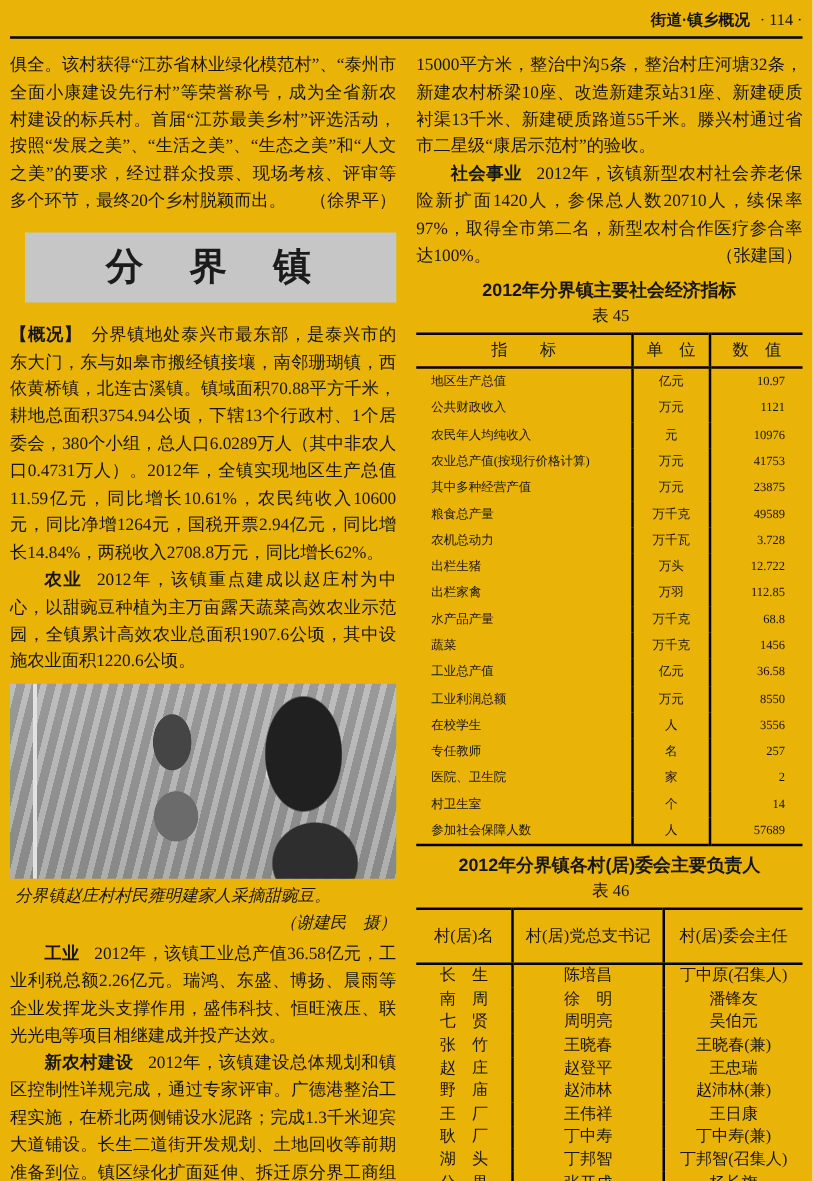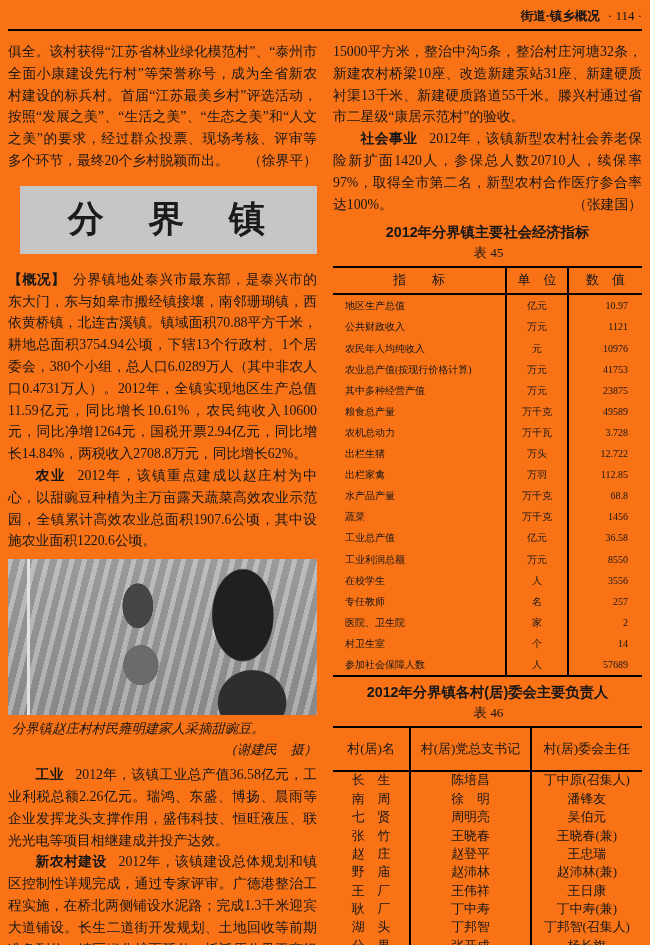--- a/index.html
+++ b/index.html
@@ -1,39 +1,39 @@
 <!DOCTYPE html>
 <html><head>
 <meta charset="utf-8">
 <style>
   html,body{margin:0;padding:0;background:#e9e9e9;}
   .page{
-    width:650px;height:945px;background:#f97316;color:#161616;
+    width:650px;height:945px;background:#eab308;color:#161616;
     font-family:"Liberation Serif","DejaVu Serif",serif;
     box-sizing:border-box;padding:8px 8px 0 8px;position:relative;overflow:hidden;
   }
   
   .runhead{display:flex;justify-content:flex-end;align-items:baseline;gap:8px;height:18px;}
   .runhead .sec{font-family:"Liberation Sans","DejaVu Sans",sans-serif;font-weight:700;font-size:12.5px;}
   .runhead .pg{font-size:13px;}
   .headrule{border-top:2.6px solid #000;margin:3px 0 10px 0;}
   
   .columns{display:flex;gap:16px;}
   .col{width:309px;flex:0 0 309px;}
   p.body{font-size:13.8px;line-height:21.8px;text-align:justify;margin:0;}
   p.indent{text-indent:2em;}
   .lead{font-weight:700;font-family:"Liberation Sans","DejaVu Sans",sans-serif;padding-right:.85em;}
   .lead-bracket{font-weight:700;font-family:"Liberation Sans","DejaVu Sans",sans-serif;padding-right:.55em;}
   .byline{float:right;}
   
   .banner{
-    background:#c6c6c6;height:68px;margin:14px 0 15px 12px;
+    background:#c6c6c6;height:56px;margin:14px 0 15px 12px;
     display:flex;align-items:center;justify-content:center;
     font-family:"Liberation Sans","DejaVu Sans",sans-serif;
-    font-size:36px;font-weight:700;letter-spacing:.12em;color:#1b1b1b;
+    font-size:30px;font-weight:700;letter-spacing:.12em;color:#1b1b1b;
   }
   
   .photo{
     height:156px;margin:7px 0 4px 0;
     background:
       radial-gradient(ellipse 52px 78px at 76% 36%, #202020 0 58%, rgba(0,0,0,0) 60%),
       radial-gradient(ellipse 20px 15px at 70% 46%, #dcdcdc 0 58%, rgba(0,0,0,0) 60%),
       radial-gradient(ellipse 58px 55px at 79% 92%, #2e2e2e 0 58%, rgba(0,0,0,0) 60%),
       radial-gradient(ellipse 26px 38px at 42% 30%, #454545 0 58%, rgba(0,0,0,0) 60%),
       radial-gradient(ellipse 30px 34px at 43% 68%, #6b6b6b 0 58%, rgba(0,0,0,0) 60%),

